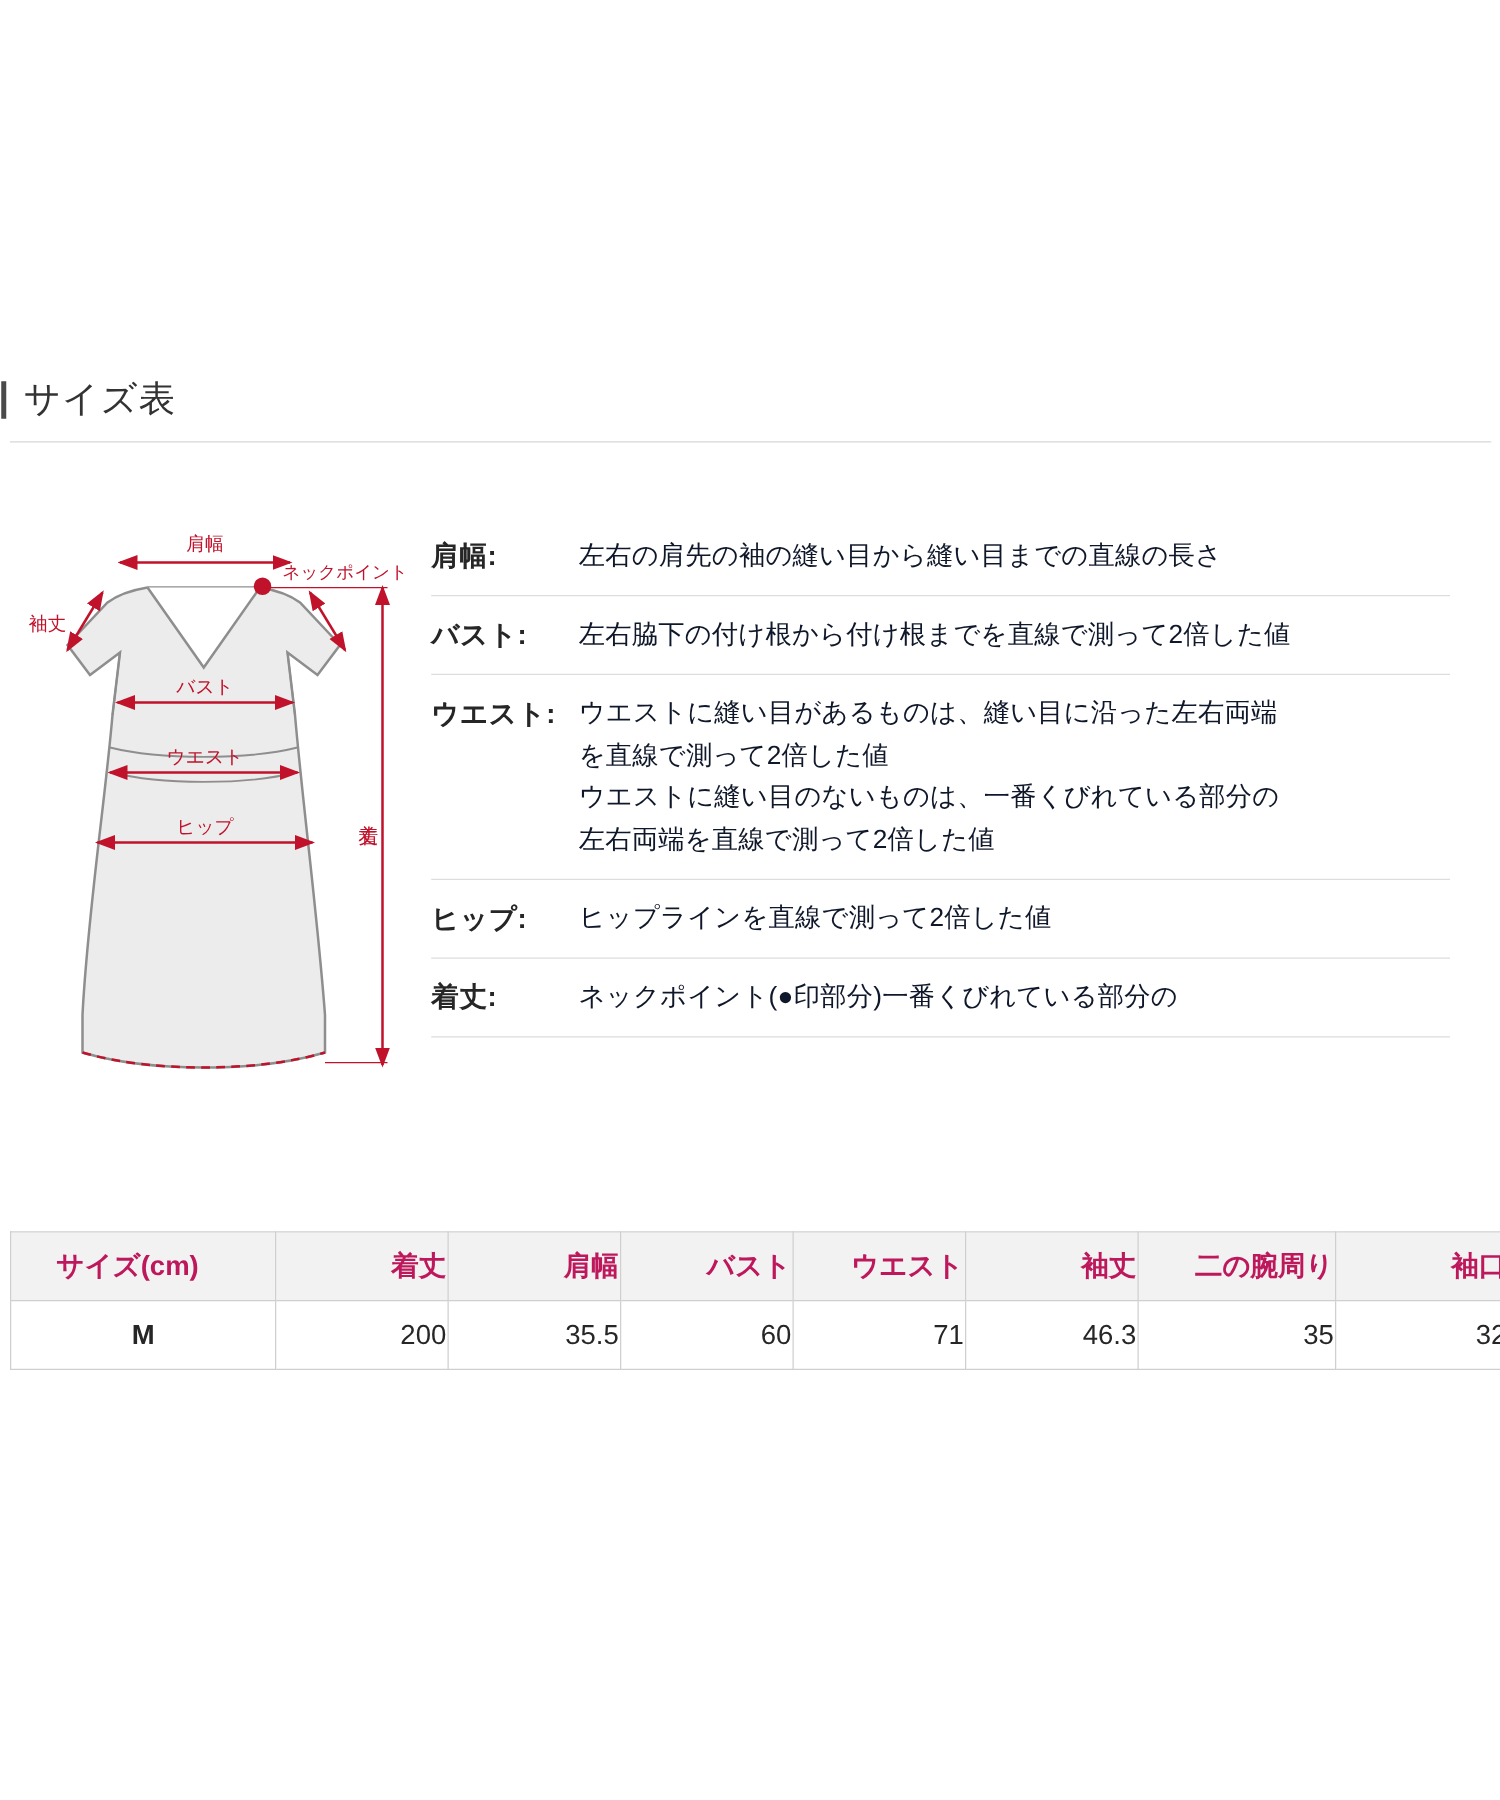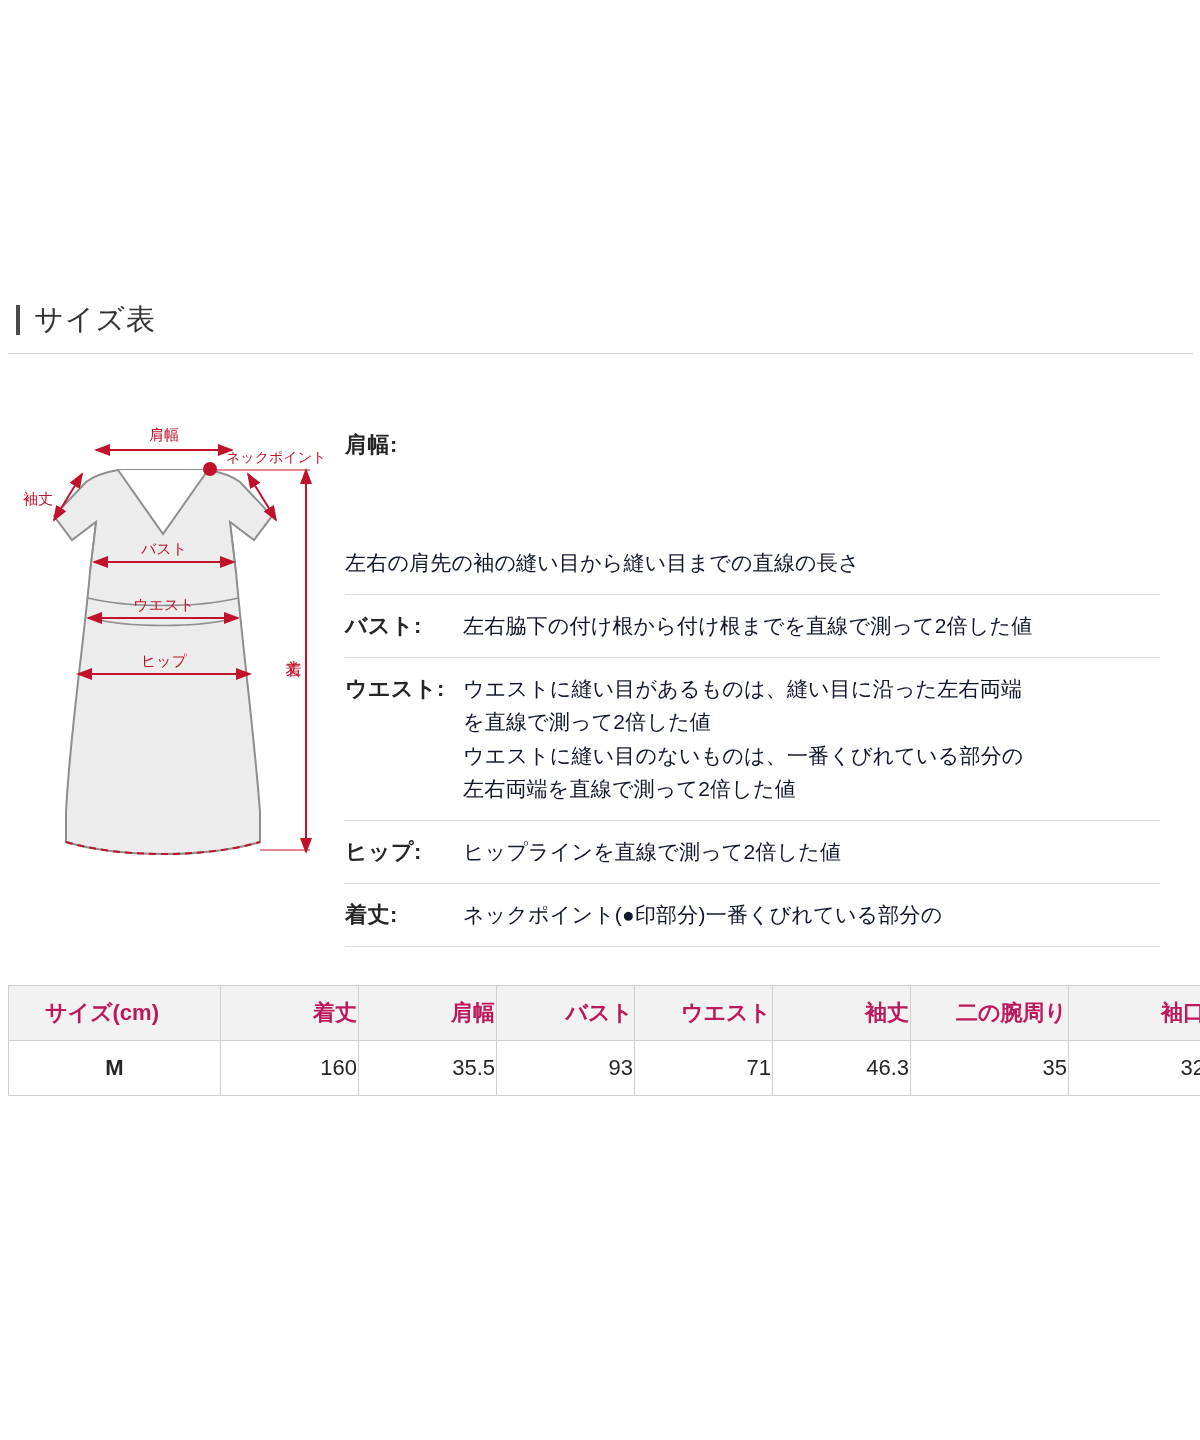--- a/index.html
+++ b/index.html
@@ -17,22 +17,22 @@
   }
 
   
   .heading-wrap {
     position: absolute;
     left: 0; top: 305px;
     width: 1200px;
   }
   .heading {
     display: flex;
-    align-items: flex-start;
-    padding-left: 16px;
+    align-items: center;
+    padding-left: 1px;
     gap: 14px;
   }
   .heading .bar {
     width: 4px; height: 30px;
     background: #4a4a4a;
     flex: 0 0 auto;
   }
   .heading .title {
     font-size: 29px;
     letter-spacing: 1px;
@@ -65,21 +65,21 @@
     flex: 1 1 auto;
     padding-right: 40px;
     padding-top: 18px;
   }
   .def-row {
     display: flex;
     align-items: flex-start;
     border-bottom: 1px solid #dddddd;
     padding: 14px 0 14px 0;
   }
-  .def-row:first-child { padding-top: 10px; flex-direction: column; }
+  .def-row:first-child { padding-top: 10px; }
   .def-term {
     flex: 0 0 118px;
     font-size: 22px;
     font-weight: bold;
     color: #262626;
     line-height: 1.55;
     letter-spacing: 0.5px;
   }
   .def-desc {
     flex: 1 1 auto;
@@ -293,23 +293,23 @@
           <th>バスト</th>
           <th>ウエスト</th>
           <th>袖丈</th>
           <th>二の腕周り</th>
           <th>袖口</th>
         </tr>
       </thead>
       <tbody>
         <tr>
           <td class="first">M</td>
-          <td>160</td>
+          <td>200</td>
           <td>35.5</td>
-          <td>93</td>
+          <td>60</td>
           <td>71</td>
           <td>46.3</td>
           <td>35</td>
           <td>32</td>
         </tr>
       </tbody>
     </table>
   </div>
 
 </div>

